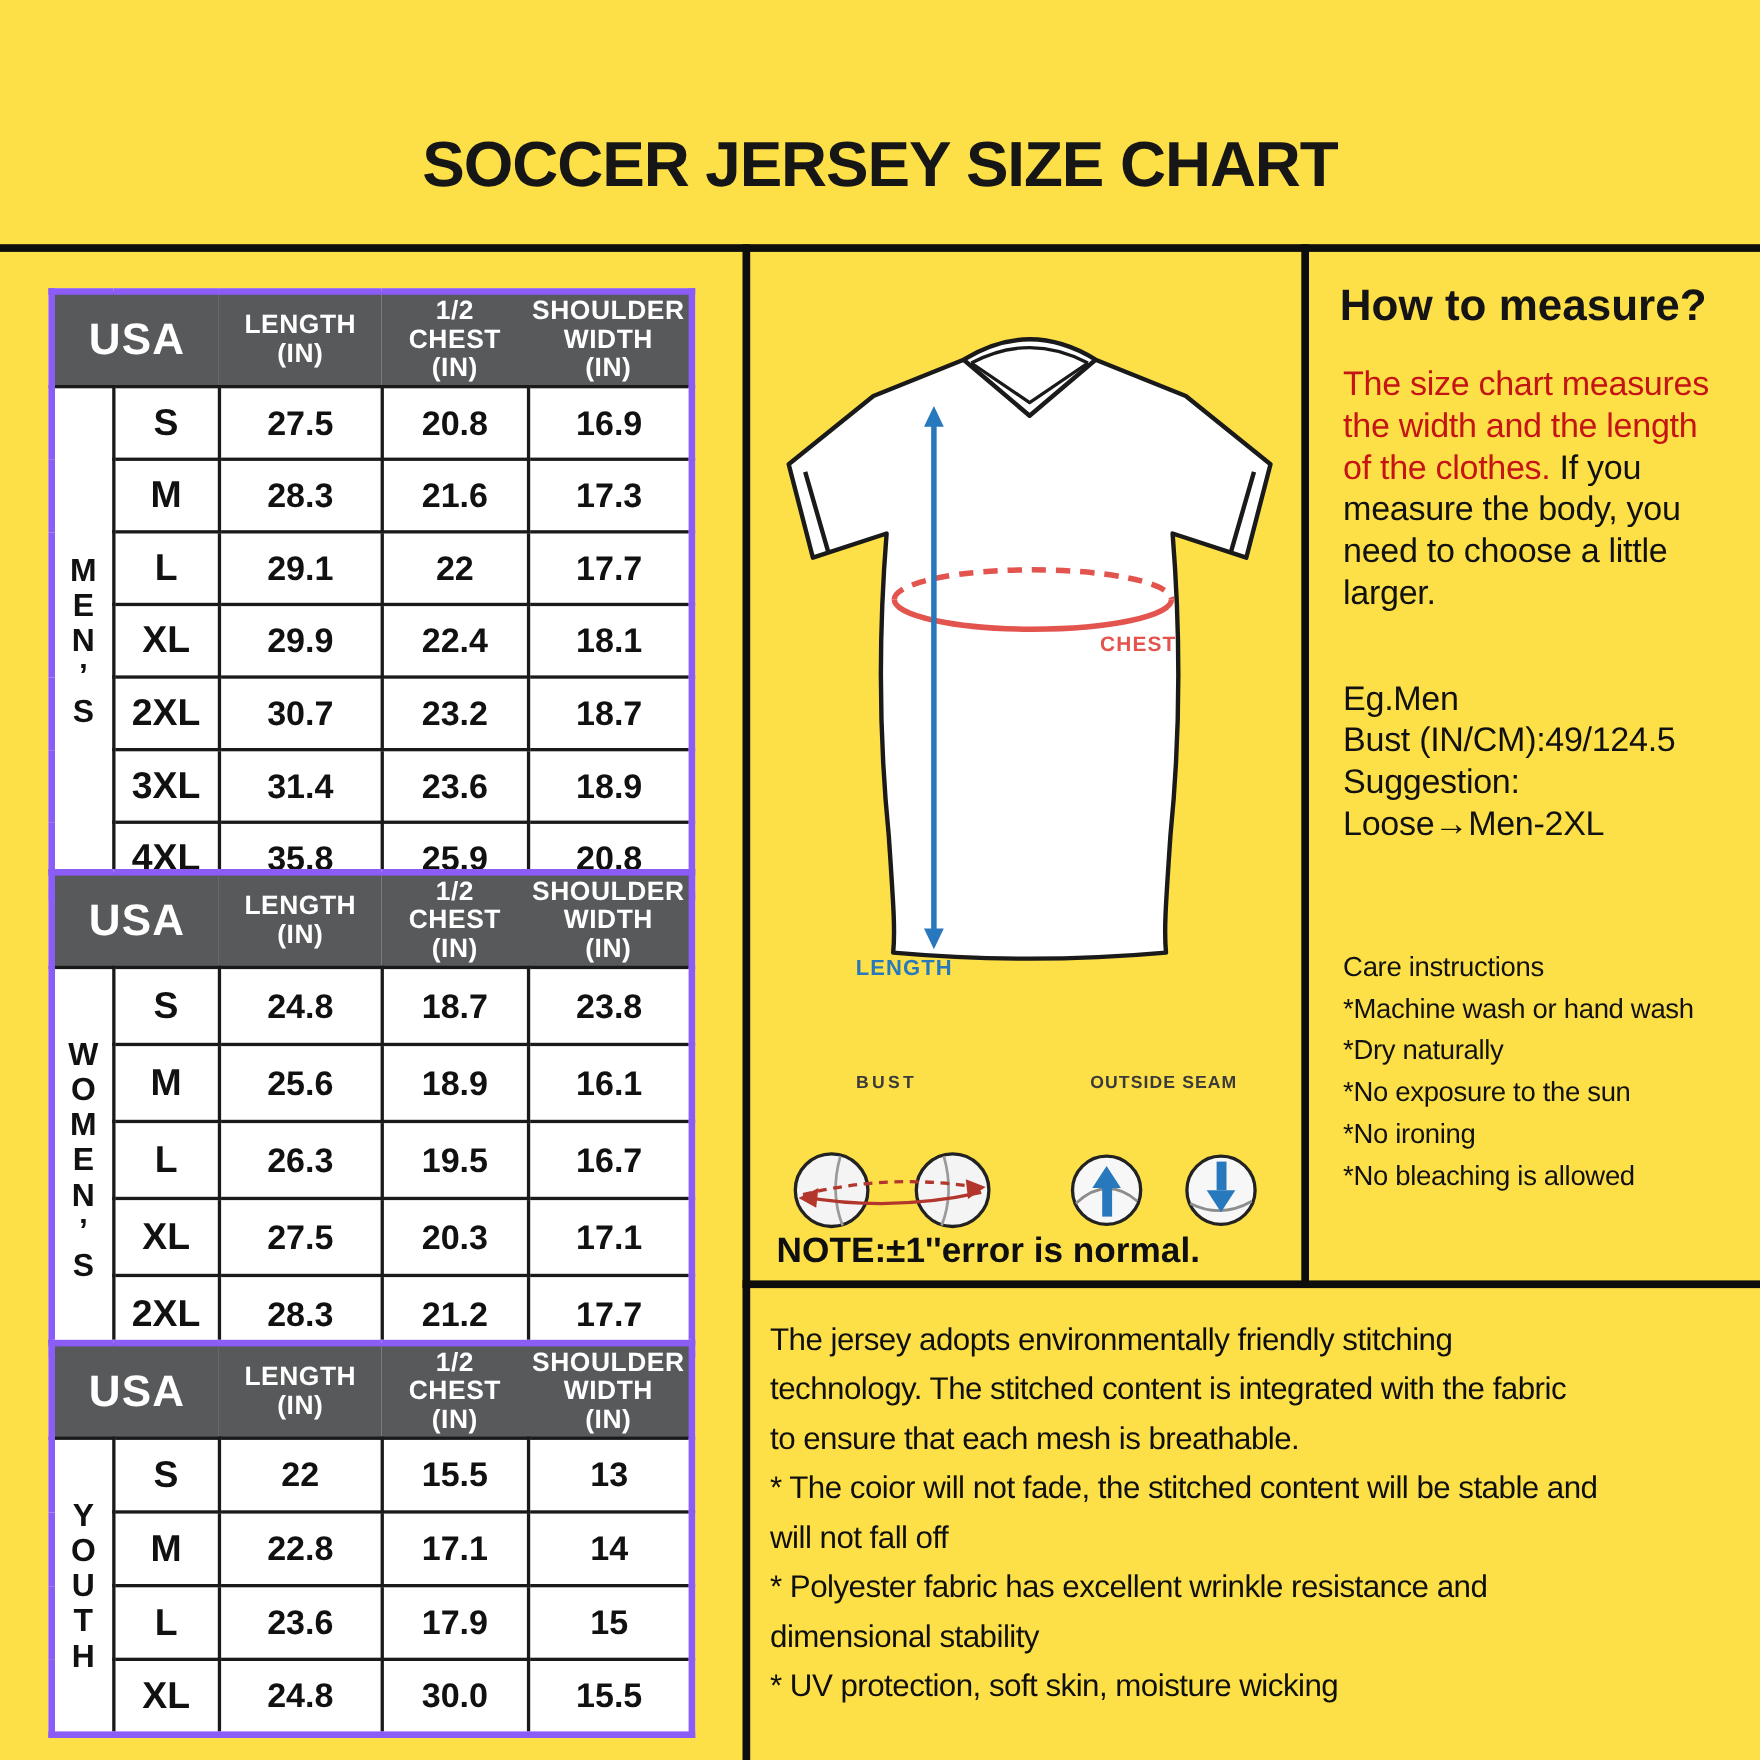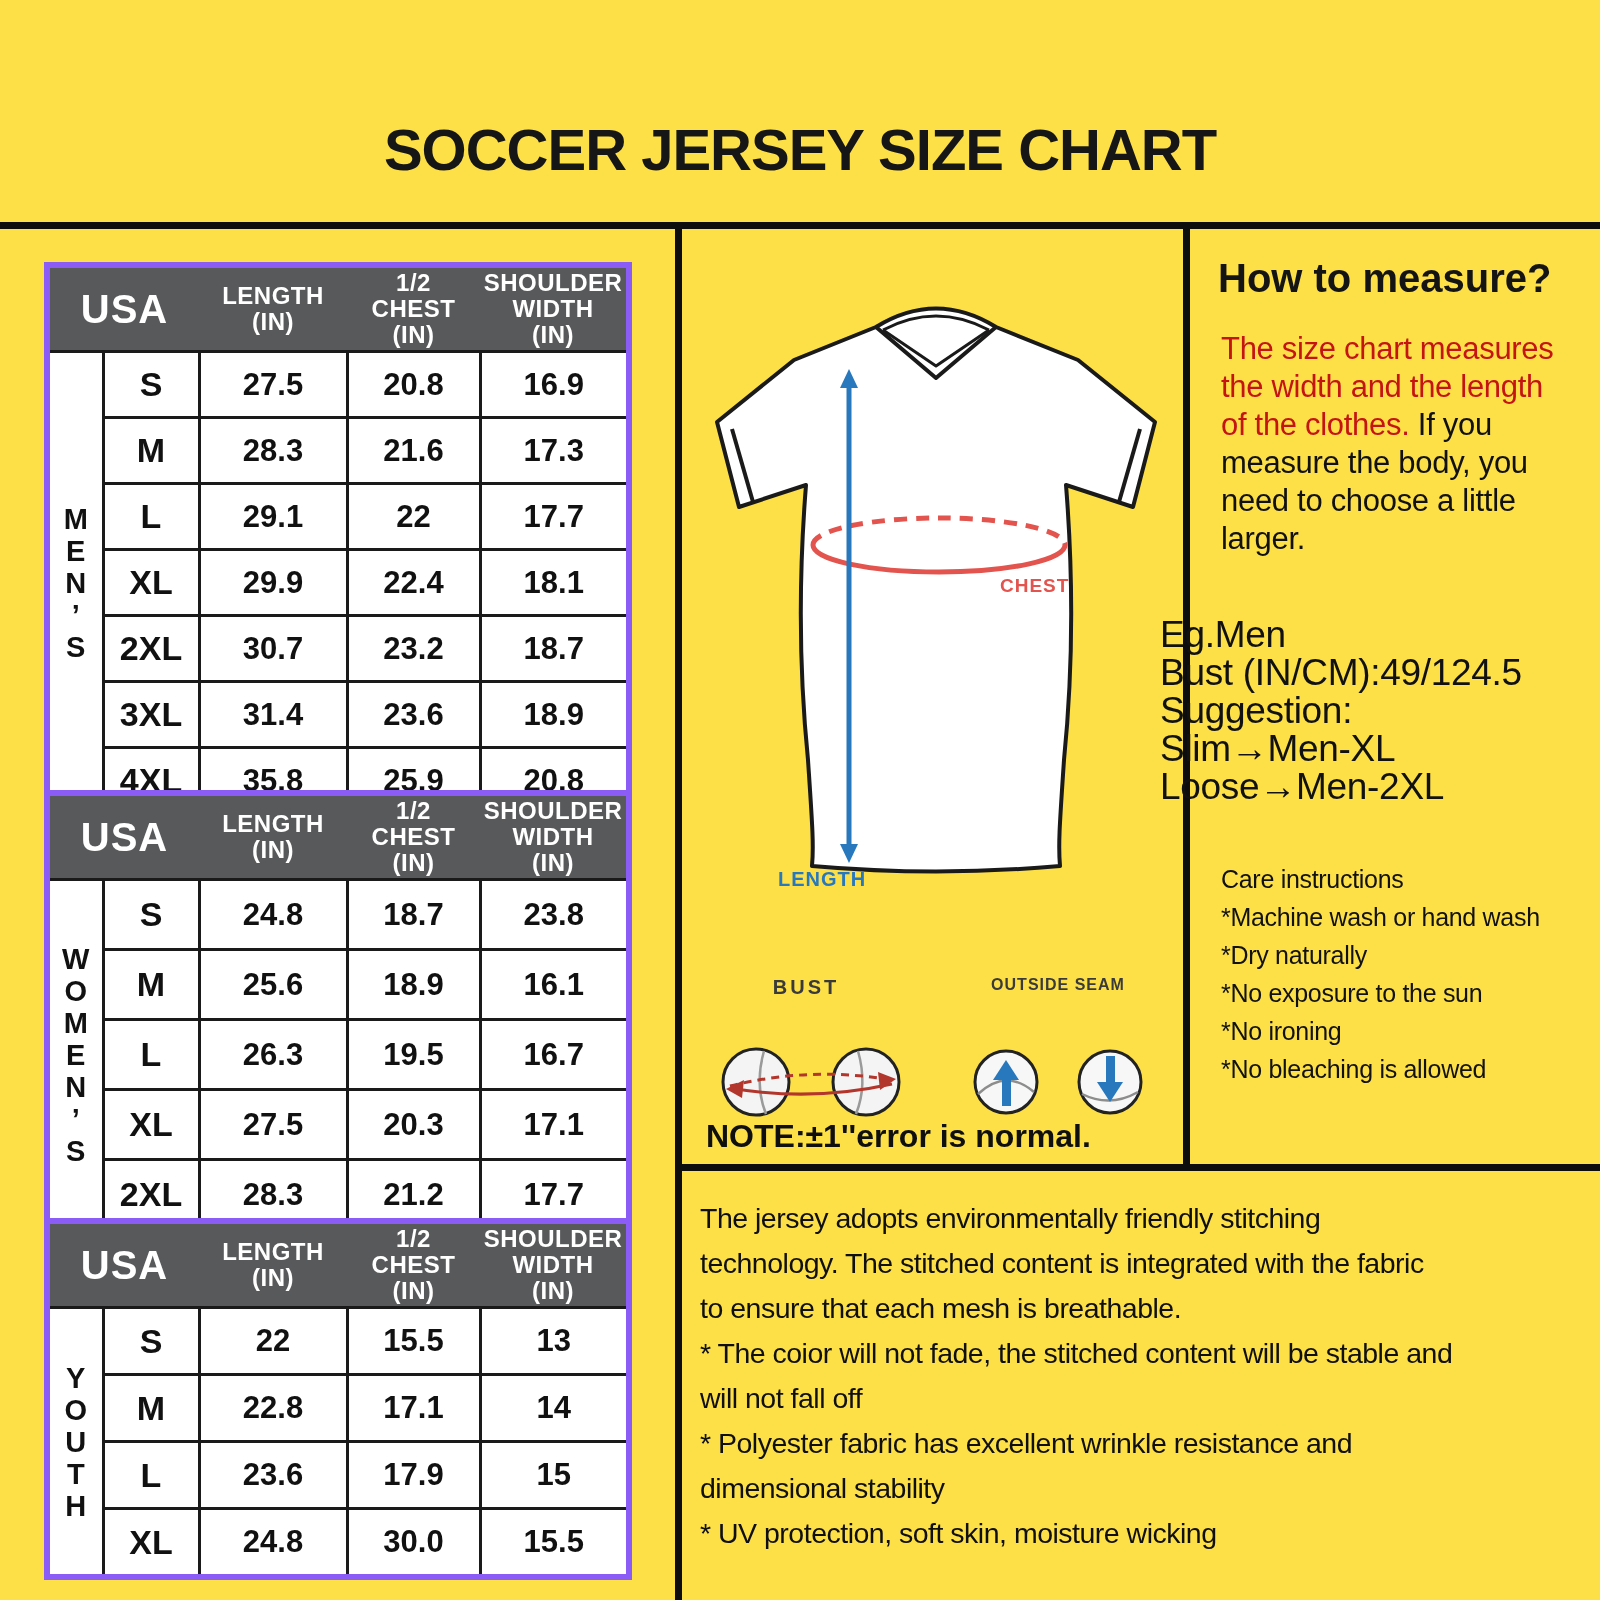--- a/index.html
+++ b/index.html
@@ -37,39 +37,39 @@
   table.size-table td.size{font-weight:bold;font-size:34px;}
   table.size-table td.num{font-weight:bold;font-size:31px;}
   #table-men{top:262px;}   #table-men   tbody td{height:61px;}
   #table-women{top:790px;} #table-women tbody td{height:65px;}
   #table-youth{top:1218px;}#table-youth tbody td{height:62px;}
   
   .jersey-svg{position:absolute;left:682px;top:230px;}
   .icons-svg{position:absolute;left:678px;top:1028px;}
   .bust-label{
     position:absolute;left:806px;top:976px;transform:translateX(-50%);
-    font-size:20px;font-weight:bold;letter-spacing:3px;color:#3a3a3a;white-space:nowrap;
+    font-size:16px;font-weight:bold;letter-spacing:3px;color:#3a3a3a;white-space:nowrap;
   }
   .seam-label{
     position:absolute;left:1058px;top:976px;transform:translateX(-50%);
     font-size:16px;font-weight:bold;letter-spacing:1px;color:#3a3a3a;white-space:nowrap;
   }
   .note-text{
     position:absolute;left:706px;top:1118px;font-size:32px;font-weight:bold;color:#0f0f0f;
     white-space:nowrap;
   }
   
   .rp-heading{
     position:absolute;left:1218px;top:256px;font-size:40px;font-weight:bold;color:#141414;
     white-space:nowrap;
   }
   .rp-intro{position:absolute;left:1221px;top:330px;font-size:31px;line-height:38px;letter-spacing:-0.3px;}
   .rp-intro .ln{white-space:nowrap;}
   .red{color:#c41414;}
-  .rp-example{position:absolute;left:1160px;top:616px;font-size:37px;line-height:38px;letter-spacing:-0.3px;}
+  .rp-example{position:absolute;left:1221px;top:616px;font-size:31px;line-height:38px;letter-spacing:-0.3px;}
   .rp-example .ln{white-space:nowrap;}
   .rp-care{position:absolute;left:1221px;top:860px;width:372px;font-size:25px;line-height:38px;letter-spacing:-0.3px;}
   
   .bottom-desc{
     position:absolute;left:700px;top:1196px;font-size:28.5px;line-height:45px;
     letter-spacing:-0.5px;color:#0f0f0f;
   }
   .bottom-desc .ln{white-space:nowrap;}
 </style>
 </head>
@@ -331,21 +331,20 @@
     <div class="ln"><span class="red">of the clothes.</span><span> If you</span></div>
     <div class="ln"><span class="red"></span><span>measure the body, you</span></div>
     <div class="ln"><span class="red"></span><span>need to choose a little</span></div>
     <div class="ln"><span class="red"></span><span>larger.</span></div>
   </div>
 
   <div class="rp-example">
     <div class="ln">Eg.Men</div>
     <div class="ln">Bust (IN/CM):49/124.5</div>
     <div class="ln">Suggestion:</div>
-    <div class="ln">Slim→Men-XL</div>
     <div class="ln">Loose→Men-2XL</div>
   </div>
 
   <div class="rp-care">
     <div>Care instructions</div>
     <div>*Machine wash or hand wash</div>
     <div>*Dry naturally</div>
     <div>*No exposure to the sun</div>
     <div>*No ironing</div>
     <div>*No bleaching is allowed</div>

